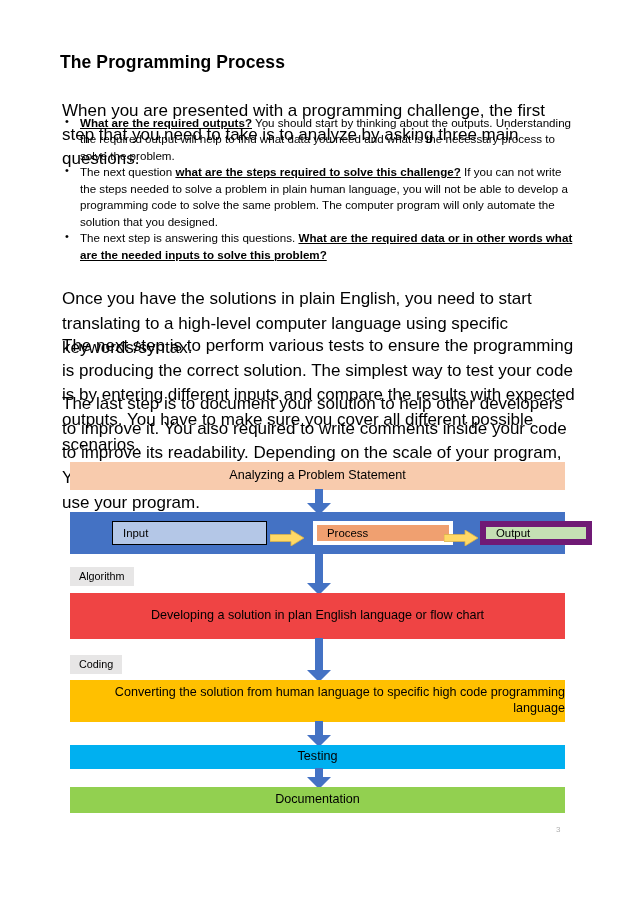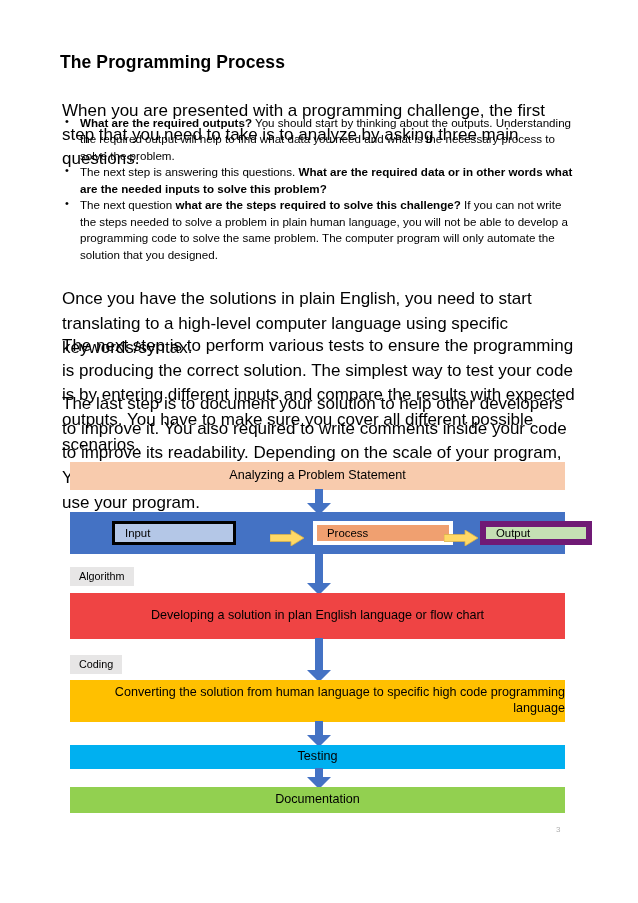--- a/index.html
+++ b/index.html
@@ -58,21 +58,21 @@
     padding-left: 18px;
     margin-bottom: 0px;
   }
   .bullets li::before {
     content: "•";
     position: absolute;
     left: 3px;
     top: -1px;
     font-size: 11px;
   }
-  .bullets b { font-weight: bold; }
+  .bullets b { font-weight: bold; text-decoration: underline; }
 
   .para {
     position: absolute;
     left: 62px;
     width: 513px;
     font-size: 17px;
     line-height: 1.45;
   }
   .para-1 { top: 270px; }
   .para-2 { top: 317px; }
@@ -104,21 +104,21 @@
   }
   .io-box {
     position: absolute;
     display: flex; align-items: center;
     font-size: 11.4px;
     padding-left: 10px;
     color: #000;
     top: 9px;
     height: 24px;
   }
-  .io-input  { left: 42px;  width: 124px; background: #B4C7E7; border: 3px solid #000000; }
+  .io-input  { left: 42px;  width: 155px; background: #B4C7E7; border: 1px solid #000000; }
   .io-process{ left: 243px; width: 140px; background: #F0A070; border: 4px solid #ffffff; }
   .io-output { left: 410px; width: 112px; background: #C5E0B4; border: 6px solid #701a75; }
 
   .arrow-yellow {
     position: absolute;
     top: 18px;
     width: 34px; height: 16px;
   }
   .ay-1 { left: 200px; }
   .ay-2 { left: 374px; }
@@ -176,24 +176,24 @@
 
   <h1 class="doc-title">The Programming Process</h1>
 
   <p class="intro">When you are presented with a programming challenge, the first step that you need to take is to analyze by asking three main questions.</p>
 
   <ul class="bullets">
     <li>
       <b>What are the required outputs?</b><span>  You should start by thinking about the outputs. Understanding the required output will help to find what data you need and what is the necessary process to solve the problem.</span>
     </li>
     <li>
-      <span>The next step is answering this questions.  </span><b>What are the required data or in other words what are the needed inputs to solve this problem?</b><span></span>
+      <span>The next question </span><b>what are the steps required to solve this challenge?</b><span>  If you can not write the steps needed to solve a problem in plain human language, you will not be able to develop a programming code to solve the same problem.   The computer program will only automate the solution that you designed.</span>
     </li>
     <li>
-      <span>The next question </span><b>what are the steps required to solve this challenge?</b><span>  If you can not write the steps needed to solve a problem in plain human language, you will not be able to develop a programming code to solve the same problem.   The computer program will only automate the solution that you designed.</span>
+      <span>The next step is answering this questions.  </span><b>What are the required data or in other words what are the needed inputs to solve this problem?</b><span></span>
     </li>
   </ul>
 
   <p class="para para-1">Once you have the solutions in plain English, you need to start translating to a high-level computer language using specific keywords/syntax.</p>
   <p class="para para-2">The next step is to perform various tests to ensure the programming is producing the correct solution.   The simplest way to test your code is by entering different inputs and compare the results with expected outputs.   You have to make sure you cover all different possible scenarios.</p>
   <p class="para para-3">The last step is to document your solution to help other developers to improve it.   You also required to write comments inside your code to improve its readability.   Depending on the scale of your program, You may need to create a user manual to guide users on how to use your program.</p>
 
   <div class="flow">
 
     <div class="bar bar-analyze">Analyzing a Problem Statement</div>

